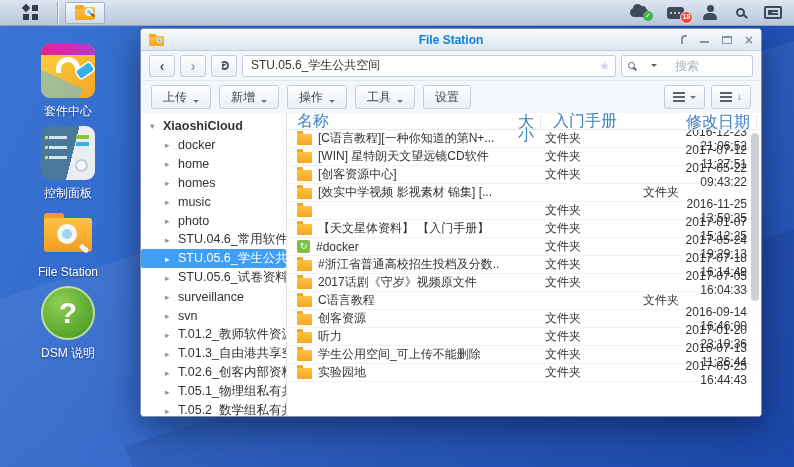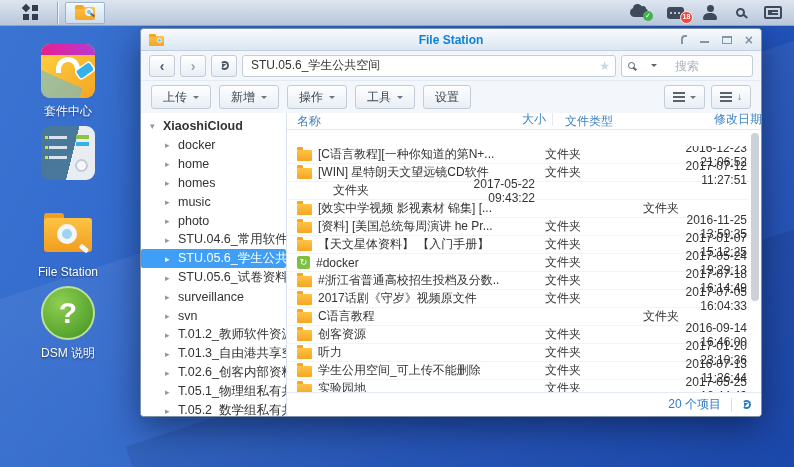--- a/index.html
+++ b/index.html
@@ -112,46 +112,46 @@
   .star{position:absolute;right:6px;top:3px;color:#ccd6e0;font-size:12px;line-height:16px;cursor:pointer;background:none;border:none;padding:0;}
   .searchbox{width:132px;height:22px;border:1px solid #c3cdd9;border-radius:3px;background:#fff;display:flex;align-items:center;gap:16px;padding:0 6px;}
   .mag-s{width:7px;height:7px;border:1.5px solid #55636f;border-radius:50%;position:relative;flex:none;}
   .mag-s::after{content:"";position:absolute;width:4px;height:1.5px;background:#55636f;right:-3px;bottom:-1px;transform:rotate(40deg);}
   .caret-s{width:0;height:0;border:3px solid transparent;border-top-color:#55636f;margin-top:3px;flex:none;}
   .searchinput{border:none;outline:none;flex:1;min-width:0;font-size:12px;color:#333;background:transparent;font-family:inherit;}
   .searchinput::placeholder{color:#a9b4c1;}
 
   .toolbar{height:32px;flex:none;background:#f3f6fa;display:flex;align-items:center;gap:8px;padding:0 10px;}
   .tbtn{height:24px;padding:2px 11px;background:linear-gradient(#fefefe,#e9eef4);border:1px solid #c3cdd9;border-radius:3px;
-    display:inline-flex;align-items:center;gap:6px;font-size:12px;color:#3c4652;cursor:pointer;}
+    display:inline-flex;align-items:flex-end;gap:6px;font-size:12px;color:#3c4652;cursor:pointer;}
   .caret{width:0;height:0;border:3.5px solid transparent;border-top-color:#6b7684;margin-top:3px;}
   .tb-viewgrp{margin-left:auto;display:flex;gap:6px;}
   .vbtn{height:24px;background:linear-gradient(#fefefe,#e9eef4);border:1px solid #c3cdd9;border-radius:3px;
     display:inline-flex;align-items:center;justify-content:center;gap:5px;cursor:pointer;padding:0 8px;}
   .lines{width:12px;height:2px;background:#5a6470;box-shadow:0 4px 0 #5a6470,0 8px 0 #5a6470;margin-bottom:8px;}
   .sort-arrow{color:#5a6470;font-size:10px;font-weight:bold;line-height:10px;}
 
   .main{flex:1;min-height:0;display:flex;background:#fff;}
   .sidebar{width:146px;flex:none;border-right:1px solid #dde3ea;padding-top:3px;overflow:hidden;}
   .titem{height:19px;display:flex;align-items:center;gap:5px;padding-left:24px;font-size:12.5px;color:#333;cursor:pointer;white-space:nowrap;}
   .titem .arr{color:#8d97a2;font-size:9px;width:8px;flex:none;}
   .titem.root{padding-left:9px;font-weight:bold;}
   .titem.selected{background:#3f9ef5;color:#fff;border-radius:2px;}
   .titem.selected .arr{color:#fff;}
 
   .filepane{flex:1;min-width:0;display:flex;flex-direction:column;position:relative;}
-  .lheader{height:17px;flex:none;display:flex;font-size:12px;color:#3e82c4;border-bottom:1px solid #e4eaf1;padding-right:0;}
+  .lheader{height:17px;flex:none;display:flex;align-items:center;font-size:16px;color:#3e82c4;border-bottom:1px solid #e4eaf1;padding-right:12px;}
   .hcell{cursor:pointer;}
   .c-name{flex:1;min-width:0;padding-left:10px;display:flex;align-items:center;gap:6px;}
   .c-size{width:34px;flex:none;text-align:right;}
   .c-type{width:118px;flex:none;padding-left:12px;}
   .c-date{width:98px;flex:none;text-align:right;padding-right:2px;}
   .lheader .c-size{border-right:1px solid #e4eaf1;padding-right:6px;height:13px;line-height:13px;}
   .lheader .c-date{border-right:1px solid #e4eaf1;height:13px;line-height:13px;margin-right:-8px;padding-right:6px;}
-  .rows{flex:1;overflow:hidden;padding-right:12px;margin-top:16px;}
+  .rows{flex:1;overflow:hidden;padding-right:12px;}
   .frow{height:18px;display:flex;align-items:center;font-size:12px;color:#333;border-bottom:1px solid #f1f4f7;cursor:pointer;}
   .fname{overflow:hidden;white-space:nowrap;}
   .ficon{width:15px;height:11px;background:linear-gradient(#fdc345,#f5a623);border-radius:1px;position:relative;flex:none;margin-top:2px;}
   .ficon::before{content:"";position:absolute;top:-3px;left:0;width:6px;height:3px;background:#f5a623;border-radius:1px 1px 0 0;}
   .ricon{width:13px;height:13px;background:#7cc142;border-radius:2px;color:#fff;font-size:9px;line-height:13px;text-align:center;flex:none;}
   .ricon::before{content:none;}
   .vscroll{position:absolute;right:2px;top:19px;bottom:26px;width:8px;}
   .vthumb{position:absolute;top:1px;left:0;width:8px;height:168px;background:#ccd1d8;border-radius:4px;cursor:pointer;}
   .statusbar{height:24px;flex:none;border-top:1px solid #e4eaf1;display:flex;align-items:center;justify-content:flex-end;gap:10px;padding:0 10px;}
   .count{color:#2e7bc9;font-size:12px;}
@@ -218,20 +218,21 @@
     <span class="ck" style="top:10px"></span>
       <span class="ln" style="top:10px"></span>
     <span class="ck" style="top:20px"></span>
       <span class="ln" style="top:20px"></span>
     <span class="ck" style="top:30px"></span>
       <span class="ln" style="top:30px"></span>
     <span class="bar1"></span>
       <span class="bar2"></span>
       <span class="knob"></span>
   </div>
+  <div class="dlabel">控制面板</div>
 </div>
 <div class="dicon" style="top:206px">
   <div class="art art-fs">
     <span class="foltab"></span>
       <span class="fol"></span>
       <span class="fmag"></span>
       <span class="fmagh"></span>
   </div>
   <div class="dlabel">File Station</div>
 </div>
@@ -377,21 +378,21 @@
   </div>
         <div class="titem">
     <span class="arr">▸</span>
     <span>T.05.2_数学组私有共享空</span>
   </div>
       </div>
     <div class="filepane">
       <div class="lheader">
         <div class="c-name hcell">名称</div>
         <div class="c-size hcell">大小</div>
-        <div class="c-type hcell">文件类型</div>
+        <div class="c-type hcell">入门手册</div>
         <div class="c-date hcell">修改日期</div>
       </div>
       <div class="rows">
           <div class="frow">
     <div class="c-name">
       <span class="ficon"></span>
       <span class="fname">[C语言教程][一种你知道的第N+...</span>
     </div>
     <div class="c-size"></div>
     <div class="c-type">文件夹</div>
@@ -400,36 +401,39 @@
           <div class="frow">
     <div class="c-name">
       <span class="ficon"></span>
       <span class="fname">[WIN] 星特朗天文望远镜CD软件</span>
     </div>
     <div class="c-size"></div>
     <div class="c-type">文件夹</div>
     <div class="c-date">2017-07-12 11:27:51</div>
   </div>
           <div class="frow">
+    <div class="c-name">
+      <span class="ficon"></span>
+      <span class="fname">[创客资源中心]</span>
+    </div>
     <div class="c-size"></div>
     <div class="c-type">文件夹</div>
     <div class="c-date">2017-05-22 09:43:22</div>
   </div>
           <div class="frow">
     <div class="c-name">
       <span class="ficon"></span>
       <span class="fname">[效实中学视频 影视素材 锦集] [...</span>
     </div>
     <div class="c-size"></div>
     <div class="c-type">文件夹</div>
   </div>
           <div class="frow">
     <div class="c-name">
       <span class="ficon"></span>
-      <span class="fname">[资料] [美国总统每周演讲 he Pr...</span>
     </div>
     <div class="c-size"></div>
     <div class="c-type">文件夹</div>
     <div class="c-date">2016-11-25 13:59:35</div>
   </div>
           <div class="frow">
     <div class="c-name">
       <span class="ficon"></span>
       <span class="fname">【天文星体资料】 【入门手册】</span>
     </div>
@@ -505,22 +509,15 @@
       <span class="fname">实验园地</span>
     </div>
     <div class="c-size"></div>
     <div class="c-type">文件夹</div>
     <div class="c-date">2017-05-25 16:44:43</div>
   </div>
         </div>
       <div class="vscroll">
         <div class="vthumb"></div>
       </div>
-      <div class="statusbar">
-        <span class="count">20 个项目</span>
-        <span class="sdiv"></span>
-        <button class="srefresh">
-          <span class="arc blue"></span>
-        </button>
-      </div>
     </div>
   </div>
 </div>
 
 </body></html>

